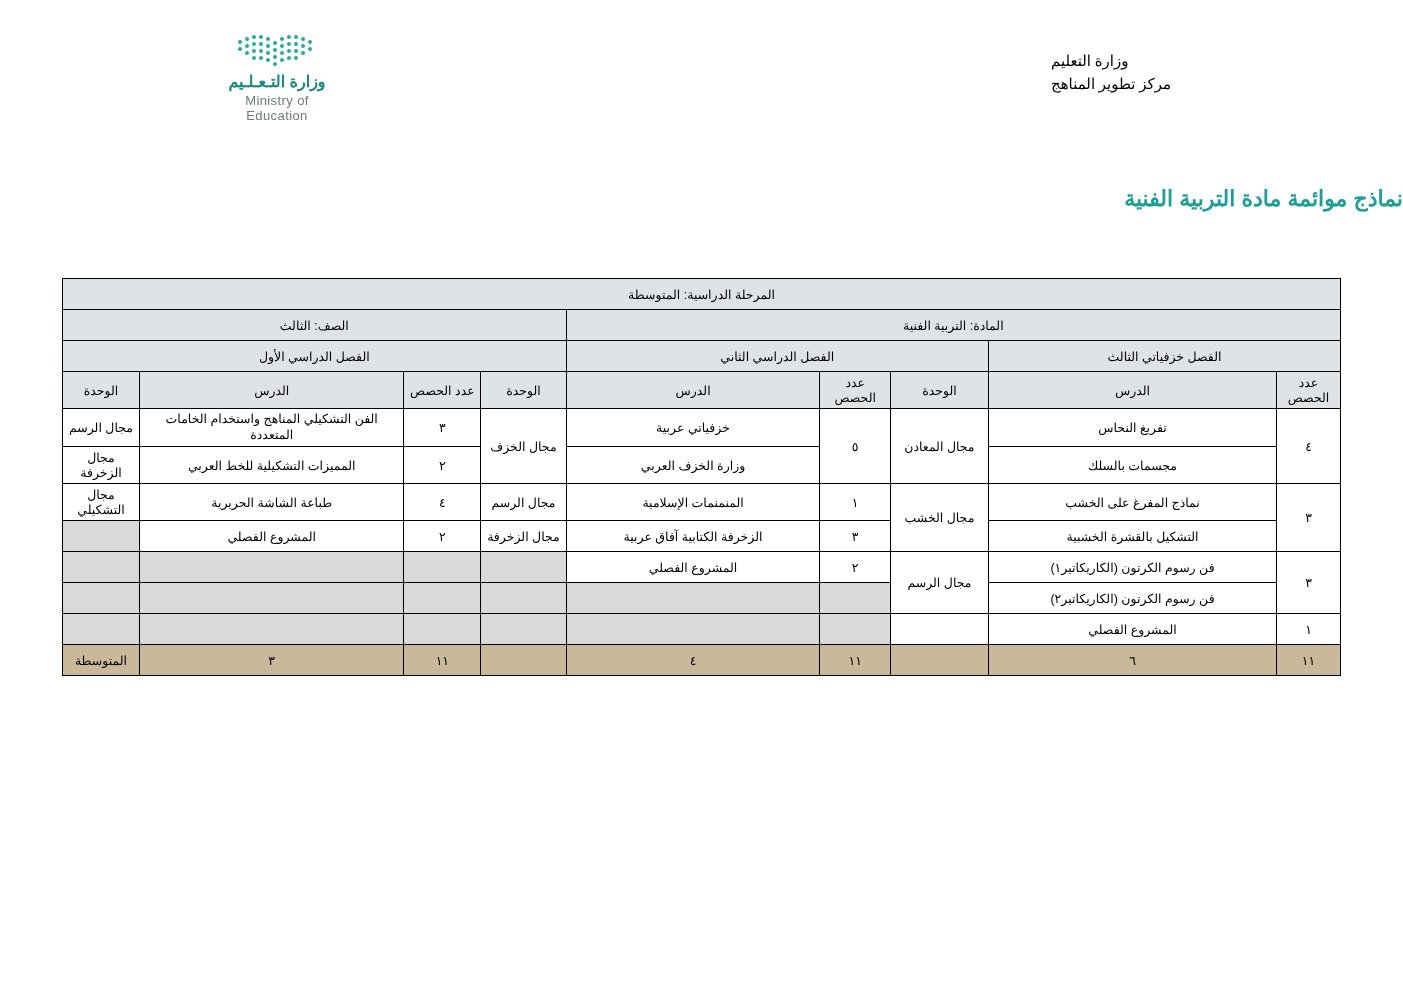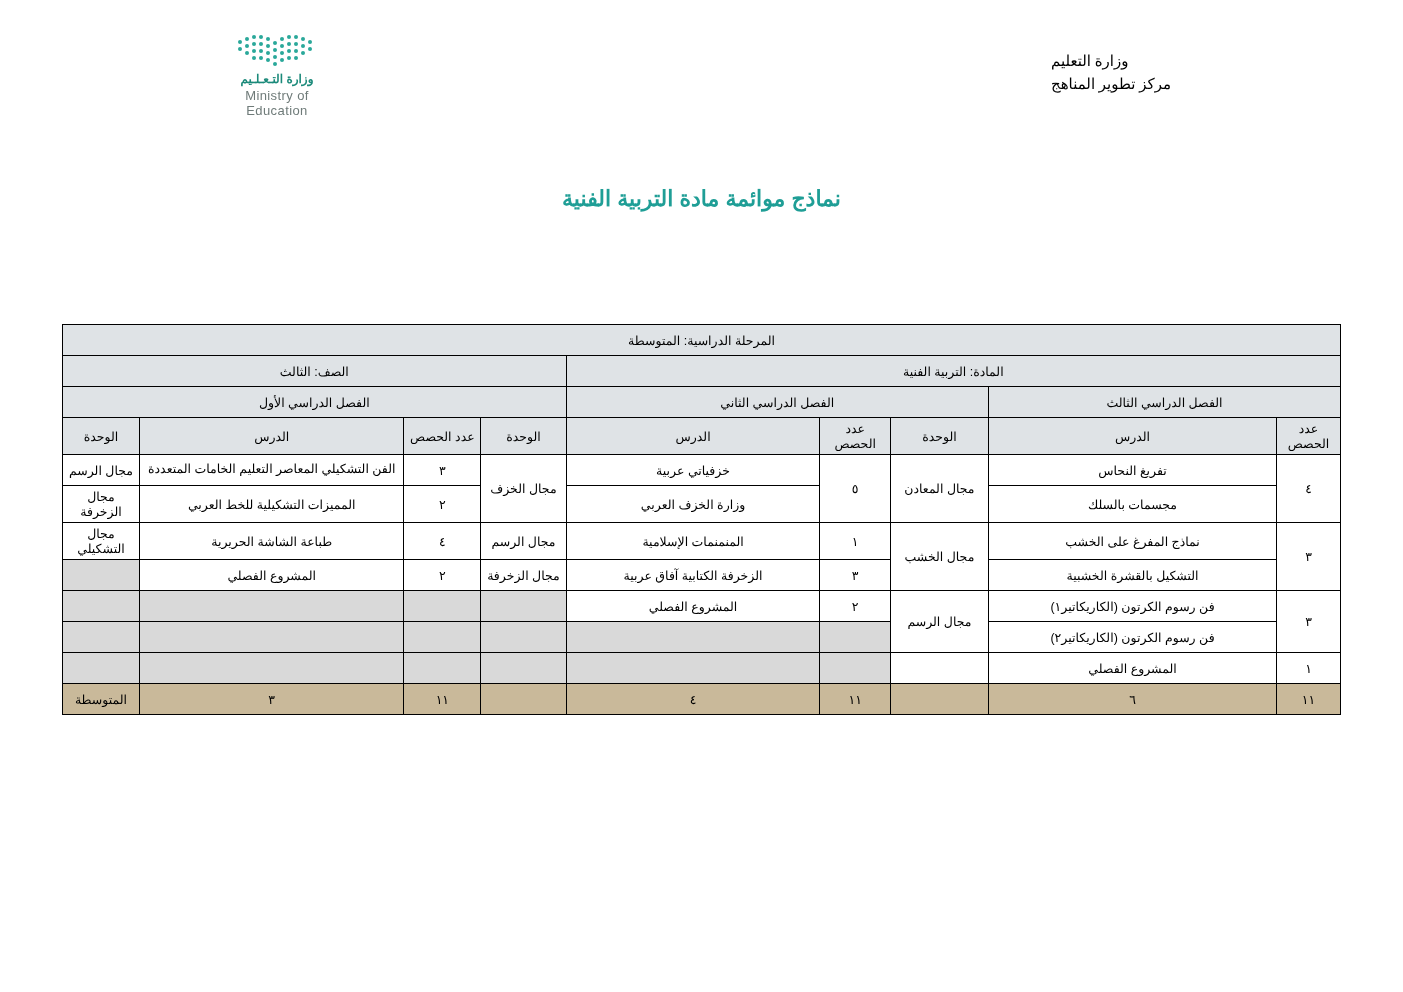--- a/index.html
+++ b/index.html
@@ -28,21 +28,21 @@
     width: 110px;
     text-align: center;
   }
   .logo-dots {
     width: 86px;
     height: 34px;
     margin: 0 auto;
     display: block;
   }
   .logo-ar {
-    font-size: 12px;
+    font-size: 16px;
     font-weight: bold;
     color: #1b8a7a;
     letter-spacing: 1px;
     margin-top: 4px;
     direction: rtl;
   }
   .logo-en {
     font-size: 13px;
     color: #6f7b79;
     margin-top: 2px;
@@ -56,36 +56,35 @@
     direction: rtl;
     font-family: Liberation Serif, serif;
     font-size: 15px;
     line-height: 1.5;
     color: #000;
     margin-top: 14px;
   }
 
   
   .doc-title {
-    text-align: center;
+    text-align: right;
     color: #1f9e96;
     font-size: 22px;
     font-weight: bold;
     direction: rtl;
     margin-top: 66px;
     letter-spacing: .3px;
   }
 
   
   .table-wrap {
     position: absolute;
     top: 278px;
     left: 62px;
     width: 1279px;
-    margin-top: 46px;
   }
   table.matrix {
     border-collapse: collapse;
     width: 100%;
     direction: rtl;
     table-layout: fixed;
   }
   table.matrix td, table.matrix th {
     border: 1px solid #000;
     font-size: 12.5px;
@@ -207,21 +206,21 @@
       <tr>
         <td class="band" colspan="10">المرحلة الدراسية: المتوسطة</td>
       </tr>
 
       <tr>
         <td class="band" colspan="6">المادة: التربية الفنية</td>
         <td class="band" colspan="4">الصف: الثالث</td>
       </tr>
 
       <tr>
-        <td class="band" colspan="3">الفصل الدراسي الثالث</td>
+        <td class="band" colspan="3">الفصل خزفياتي الثالث</td>
         <td class="band" colspan="3">الفصل الدراسي الثاني</td>
         <td class="band" colspan="4">الفصل الدراسي الأول</td>
       </tr>
 
       <tr>
         <td class="hdr">عدد الحصص</td>
         <td class="hdr" colspan="2">الدرس</td>
         <td class="hdr">الوحدة</td>
         <td class="hdr">عدد الحصص</td>
         <td class="hdr">الدرس</td>
@@ -232,21 +231,21 @@
       </tr>
 
       <tr>
         <td class="num-cell" rowspan="2">٤</td>
         <td class="lesson-cell" colspan="2">تفريغ النحاس</td>
         <td class="unit-cell small-unit" rowspan="2">مجال المعادن</td>
         <td class="num-cell" rowspan="2">٥</td>
         <td class="lesson-cell">خزفياتي عربية</td>
         <td class="unit-cell small-unit" rowspan="2">مجال الخزف</td>
         <td class="num-cell">٣</td>
-        <td class="lesson-cell two-line">الفن التشكيلي المعاصر التعليم الخامات المتعددة</td>
+        <td class="lesson-cell two-line">الفن التشكيلي المناهج واستخدام الخامات المتعددة</td>
         <td class="unit-cell">مجال الرسم</td>
       </tr>
 
       <tr>
         <td class="lesson-cell" colspan="2">مجسمات بالسلك</td>
         <td class="lesson-cell">وزارة الخزف العربي</td>
         <td class="num-cell">٢</td>
         <td class="lesson-cell">المميزات التشكيلية للخط العربي</td>
         <td class="unit-cell small-unit">مجال الزخرفة</td>
       </tr>

